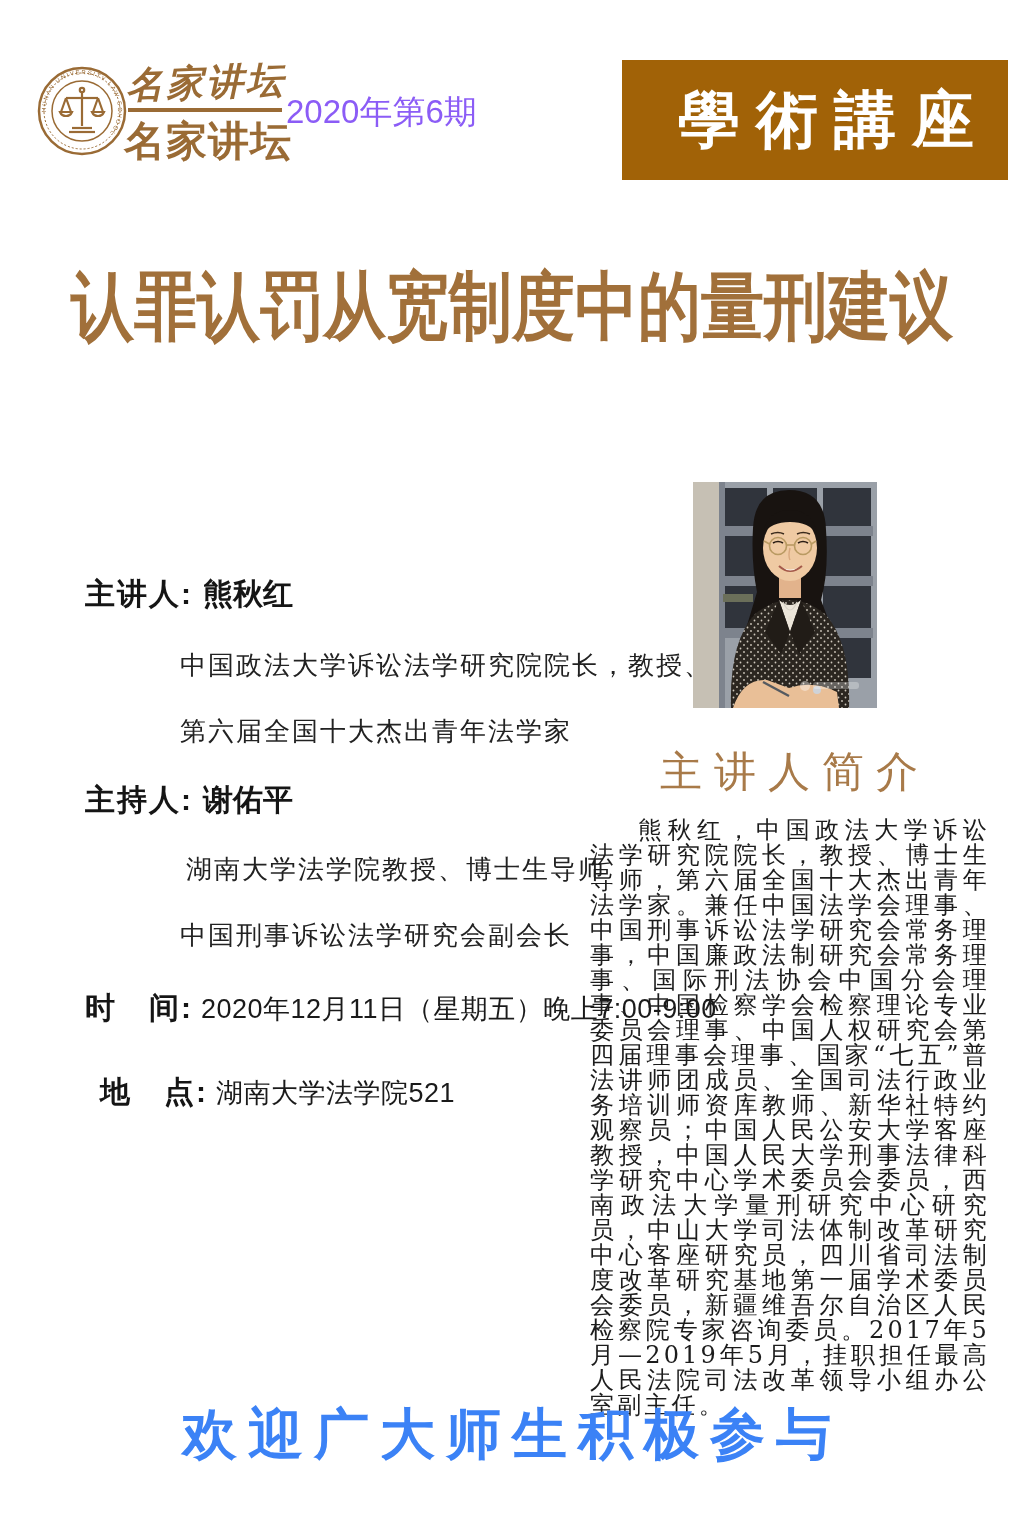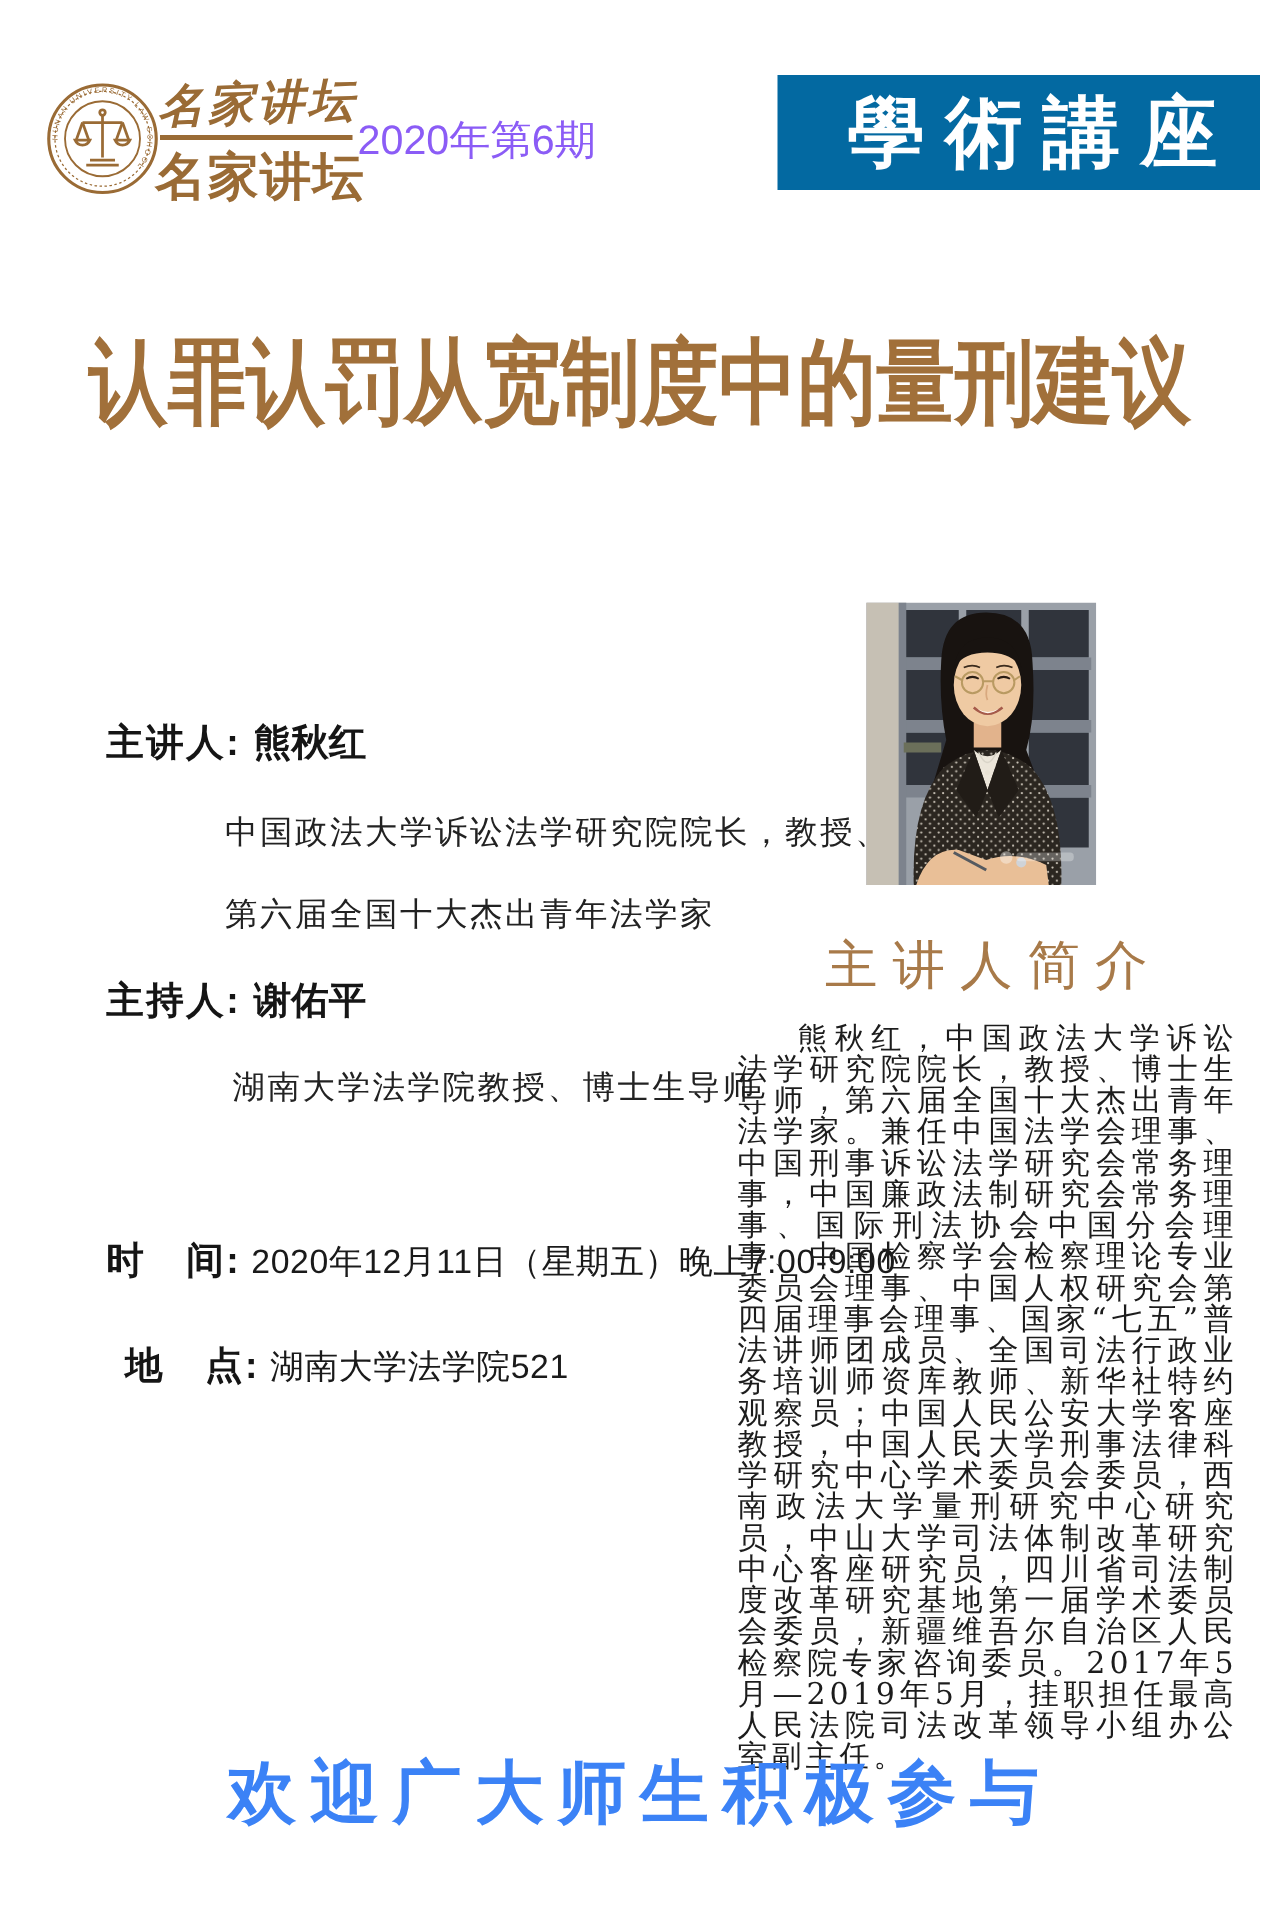--- a/index.html
+++ b/index.html
@@ -21,22 +21,22 @@
   }
   .callig-rule { left:128px; top:108px; width:154px; height:4px; background:#9a6b35; }
   .callig-bottom {
     left:124px; top:114px; font-family:"Liberation Sans", sans-serif;
     font-weight:900; font-size:41px; color:#9a6b35; letter-spacing:1px; white-space:nowrap;
   }
   .issue {
     left:286px; top:90px; font-weight:400; font-size:33px; color:#8b5cf6; white-space:nowrap;
   }
   .banner {
-    left:622px; top:60px; width:386px; height:92px;
-    background:#0369a1; color:#ffffff;
+    left:622px; top:60px; width:386px; height:120px;
+    background:#a16207; color:#ffffff;
     display:flex; align-items:center; justify-content:center;
     font-size:62px; font-weight:900; letter-spacing:16px; text-indent:16px;
     font-family:"Liberation Sans", sans-serif; white-space:nowrap;padding-left:22px;
   }
 
   
   .main-title {
     left:50px; top:256px; width:924px; text-align:center;
     font-size:63px; font-weight:900; color:#a1703a;
     letter-spacing:0px; white-space:nowrap;
@@ -126,20 +126,21 @@
   <div class="abs lbl-row row-speaker">
     <span class="lbl">主讲人:</span><span class="name">熊秋红</span>
   </div>
   <div class="abs kai row-spk-d1">中国政法大学诉讼法学研究院院长，教授、博士生导师</div>
   <div class="abs kai row-spk-d2">第六届全国十大杰出青年法学家</div>
 
   <div class="abs lbl-row row-host">
     <span class="lbl">主持人:</span><span class="name">谢佑平</span>
   </div>
   <div class="abs kai row-host-d1">湖南大学法学院教授、博士生导师</div>
+  <div class="abs kai row-host-d2">中国刑事诉讼法学研究会副会长</div>
 
   <div class="abs lbl-row row-time">
     <span class="lbl">时　间:</span><span class="val">2020年12月11日（星期五）晚上7:00-9:00</span>
   </div>
   <div class="abs lbl-row row-venue">
     <span class="lbl">地　点:</span><span class="val">湖南大学法学院521</span>
   </div>
 
   <svg class="abs photo" viewBox="0 0 184 226">
     <defs>

